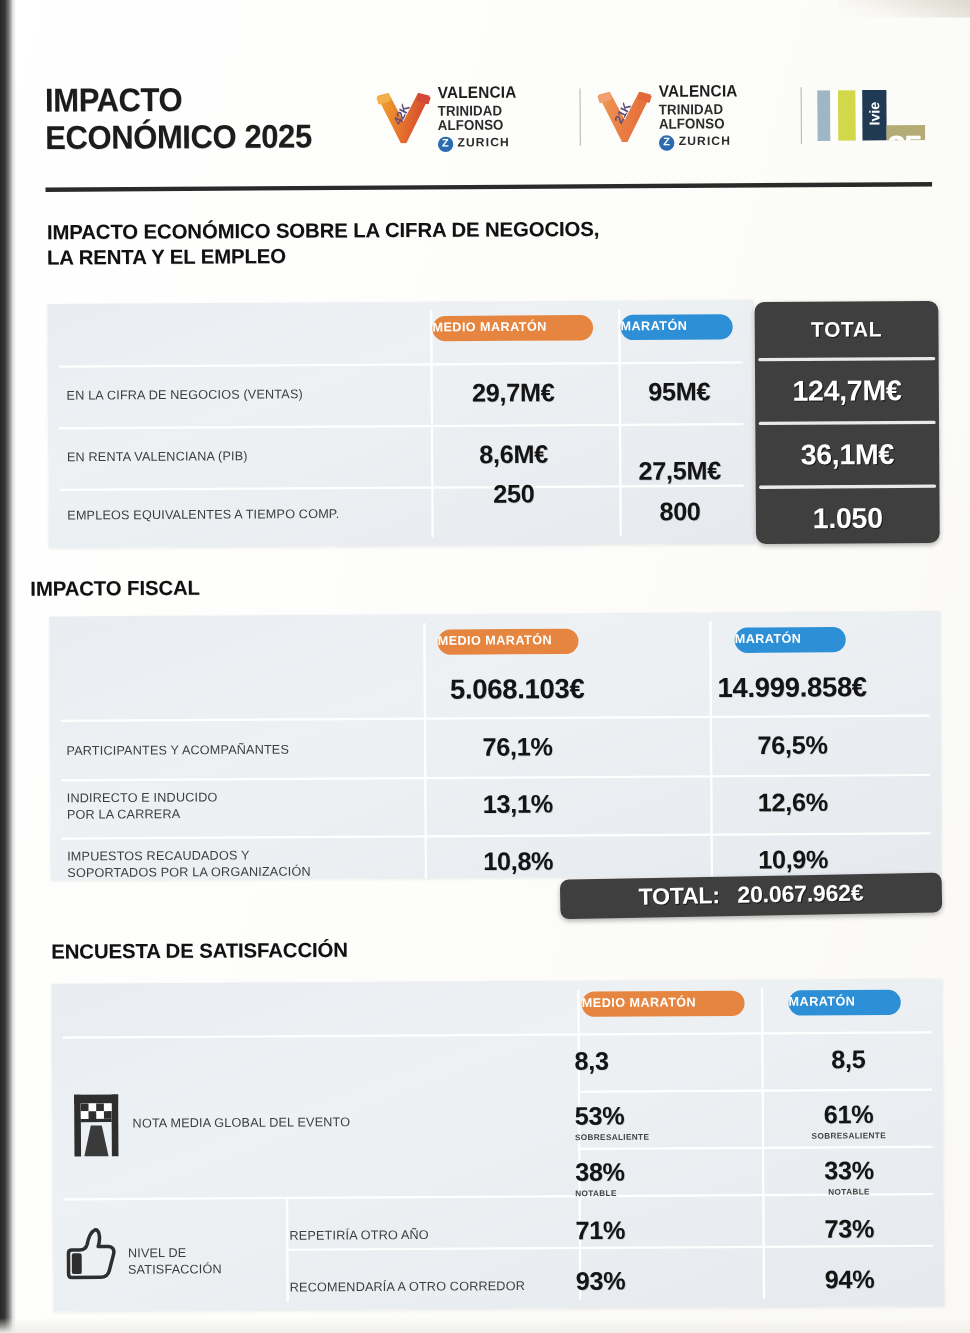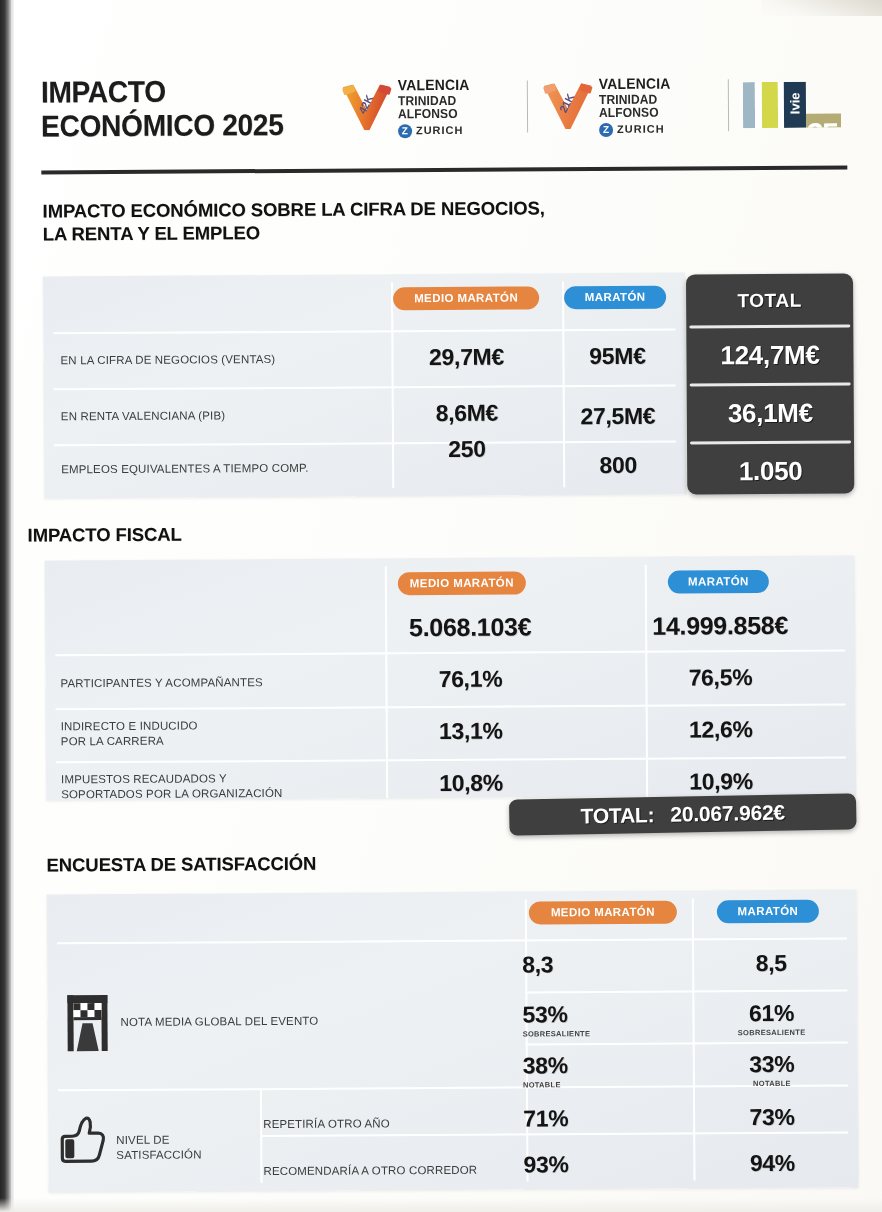--- a/index.html
+++ b/index.html
@@ -223,21 +223,20 @@
     letter-spacing: -0.3px;
     text-shadow: 0.6px 0.6px 0 rgba(0,0,0,.18);
   }
 
   .pill {
     border-radius: 999px;
     font-size: 11.5px;
     font-weight: 600;
     letter-spacing: .4px;
     color: #fff;
-    text-align: center;
     padding: 5px 0 6px;
     text-transform: uppercase;
     display: block;
   }
   .pill-half { background: #e5853f; }
   .pill-full { background: #2d90d6; }
 
   .vdiv {
     position: absolute;
     width: 2px;
@@ -427,21 +426,21 @@
 
   <span class="pill pill-half" id="p1-pill-a">MEDIO MARATÓN</span>
   <span class="pill pill-full" id="p1-pill-b">MARATÓN</span>
 
   <div class="lbl t1-label" style="top:351px;">EN LA CIFRA DE NEGOCIOS (VENTAS)</div>
   <div class="val t1-val" style="left:390px; top:344px;">29,7M€</div>
   <div class="val t1-val" style="left:541px; top:344px;">95M€</div>
 
   <div class="lbl t1-label" style="top:407px;">EN RENTA VALENCIANA (PIB)</div>
   <div class="val t1-val" style="left:390px; top:400px;">8,6M€</div>
-  <div class="val t1-val" style="left:541px; top:404px;">27,5M€</div>
+  <div class="val t1-val" style="left:541px; top:416px;">27,5M€</div>
 
   <div class="lbl t1-label" style="top:460px;">EMPLEOS EQUIVALENTES A TIEMPO COMP.</div>
   <div class="val t1-val" style="left:390px; top:436px;">250</div>
   <div class="val t1-val" style="left:541px; top:453px;">800</div>
 
   <div id="total-box">
     <div class="total-cell head">TOTAL</div>
     <div class="total-sep"></div>
     <div class="total-cell num">124,7M€</div>
     <div class="total-sep"></div>

